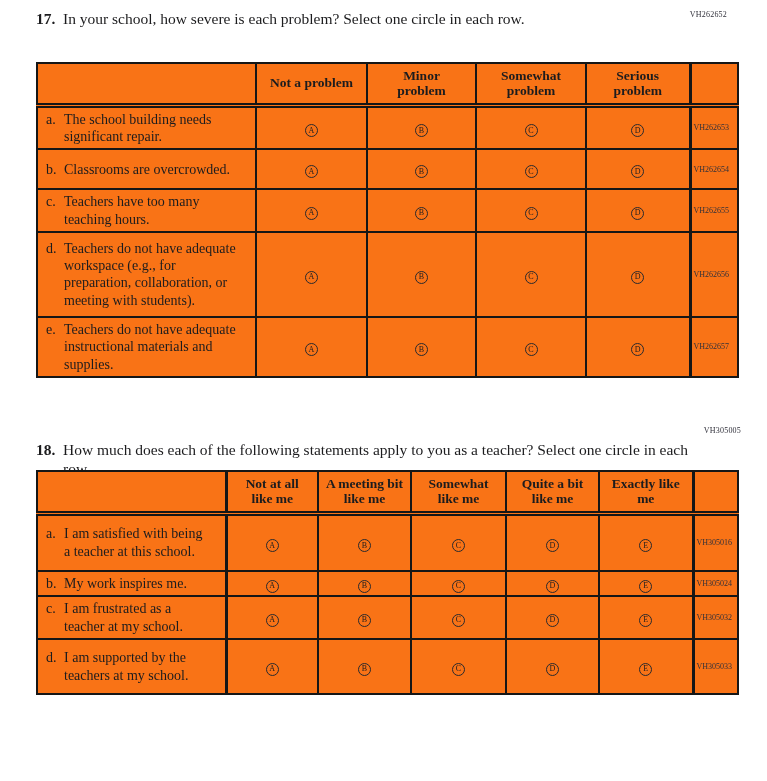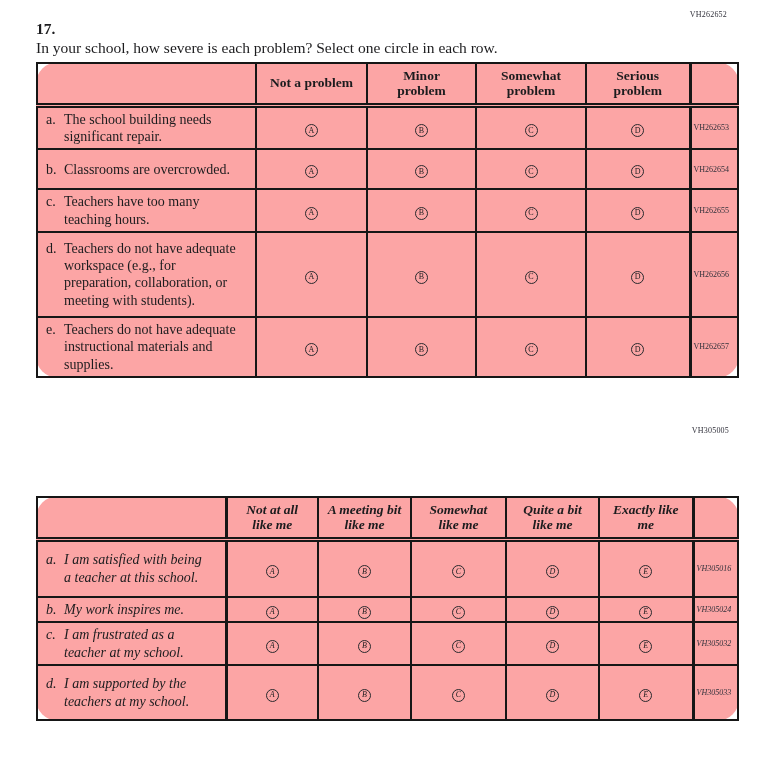--- a/index.html
+++ b/index.html
@@ -6,36 +6,36 @@
   html,body { background:#ffffff; }
   .page {
     position:relative; width:753px; height:781px; overflow:hidden;
     background:#ffffff; color:#1c1c1e;
     font-family:"Liberation Serif","DejaVu Serif",serif;
   }
   .acc-code {
     position:absolute; font-size:8px; letter-spacing:.2px; color:#30303a;
   }
   #code17 { top:10px; right:26px; }
-  #code18 { top:426px; right:24px; }
+  #code18 { top:426px; right:12px; }
 
   .prompt { position:absolute; left:36px; display:flex; font-size:15.5px; line-height:1.22; }
   .prompt .num { font-weight:bold; width:27px; flex:none; }
-  #prompt17 { top:20px;flex-direction:column; }
+  #prompt17 { top:10px; }
   #prompt17 .ptext { width:690px; }
   #prompt18 { top:441px; }
   #prompt18 .ptext { width:632px; }
   .ptext b { font-weight:normal; }
 
   table.qt {
     position:absolute; left:36px; width:701px;
-    border-collapse:collapse; table-layout:fixed; background:#fca5a5;border-radius:22px;
+    border-collapse:collapse; table-layout:fixed; background:#f97316;
   }
   #t17 { top:62px; }
-  #t18 { top:496px;font-style:italic; }
+  #t18 { top:470px; }
   .qt th, .qt td { border:2px solid #161616; }
   .qt thead th {
     border-bottom:5px double #161616;
     font-weight:bold; font-size:13.5px; line-height:1.15;
     text-align:center; vertical-align:middle; padding:3px 2px;
   }
   .hdrtxt { white-space:pre-line; }
   .qt td.label {
     font-size:14px; line-height:1.24; vertical-align:middle;
     padding:3px 12px 3px 8px;
@@ -170,20 +170,24 @@
         <td class="opt"><span class="circle">B</span></td>
         <td class="opt"><span class="circle">C</span></td>
         <td class="opt"><span class="circle">D</span></td>
         <td class="code">VH262657</td>
       </tr>
     </tbody>
   </table>
 
   <div class="acc-code" id="code18">VH305005</div>
 
+  <div class="prompt" id="prompt18">
+    <span class="num">18.</span>
+    <span class="ptext"><span>How much does each of the following statements apply to you as a teacher? Select </span><b>one</b><span> circle in each row.</span></span>
+  </div>
 
   <table class="qt" id="t18">
     <colgroup>
       <col style="width:189px">
         <col style="width:92px">
         <col style="width:93px">
       <col style="width:95px">
         <col style="width:93px">
         <col style="width:94px">
         <col style="width:45px">

